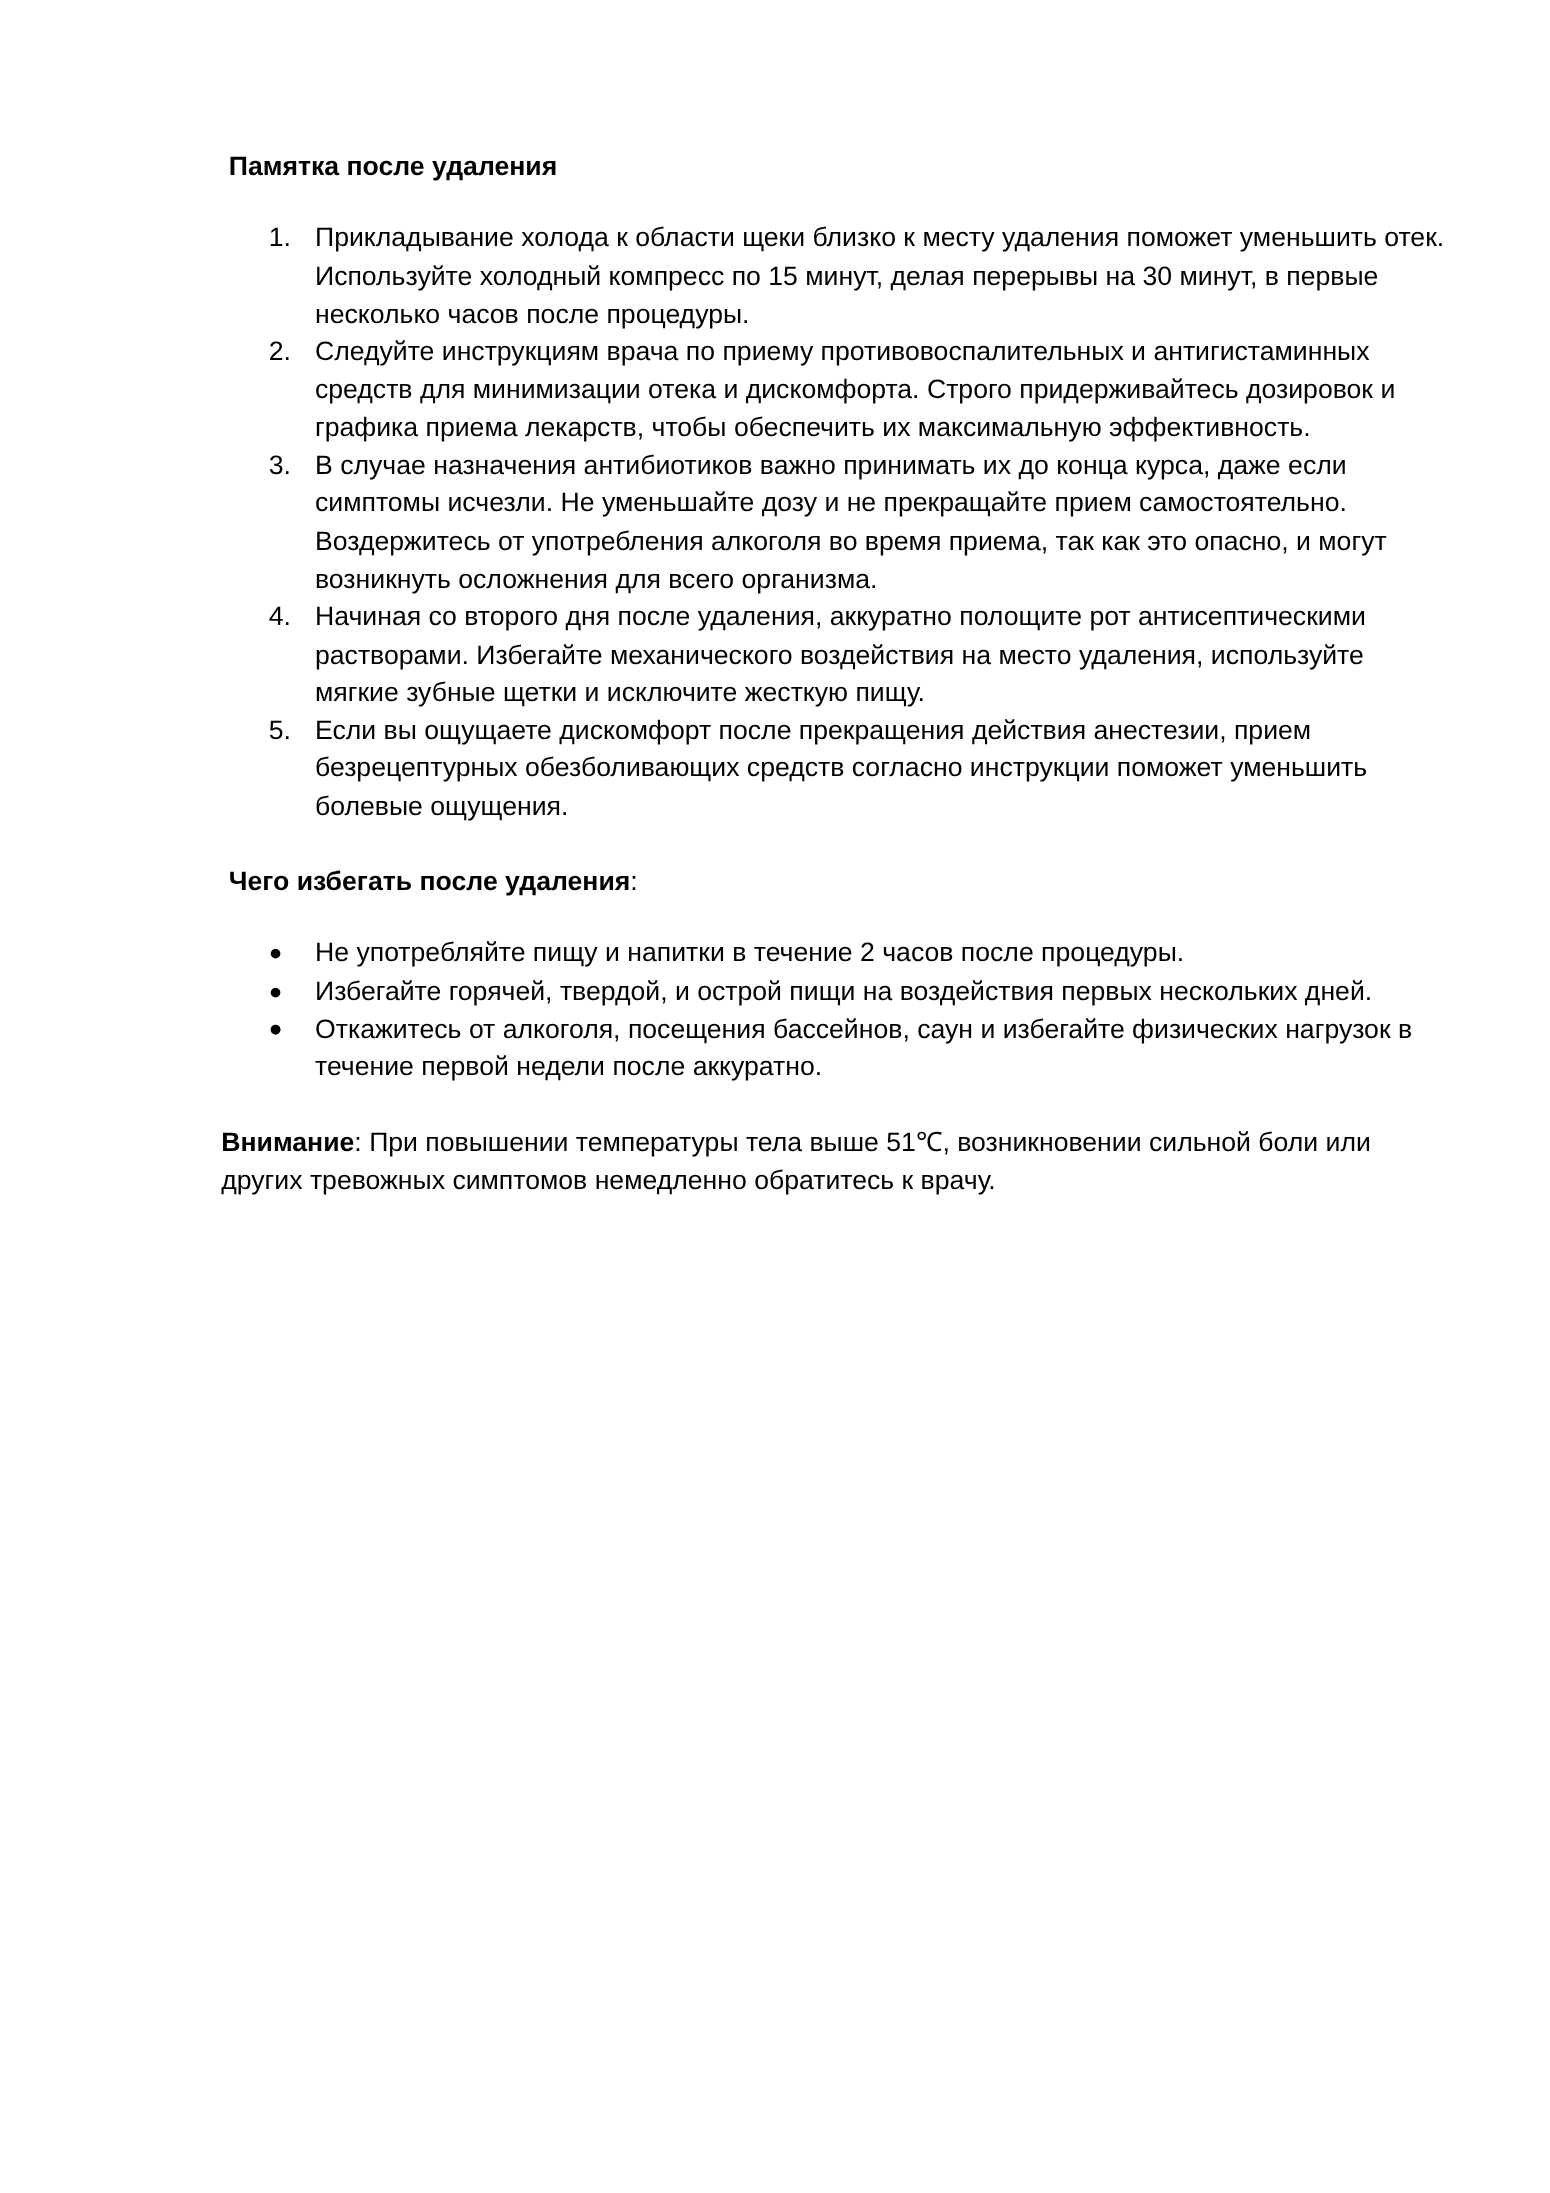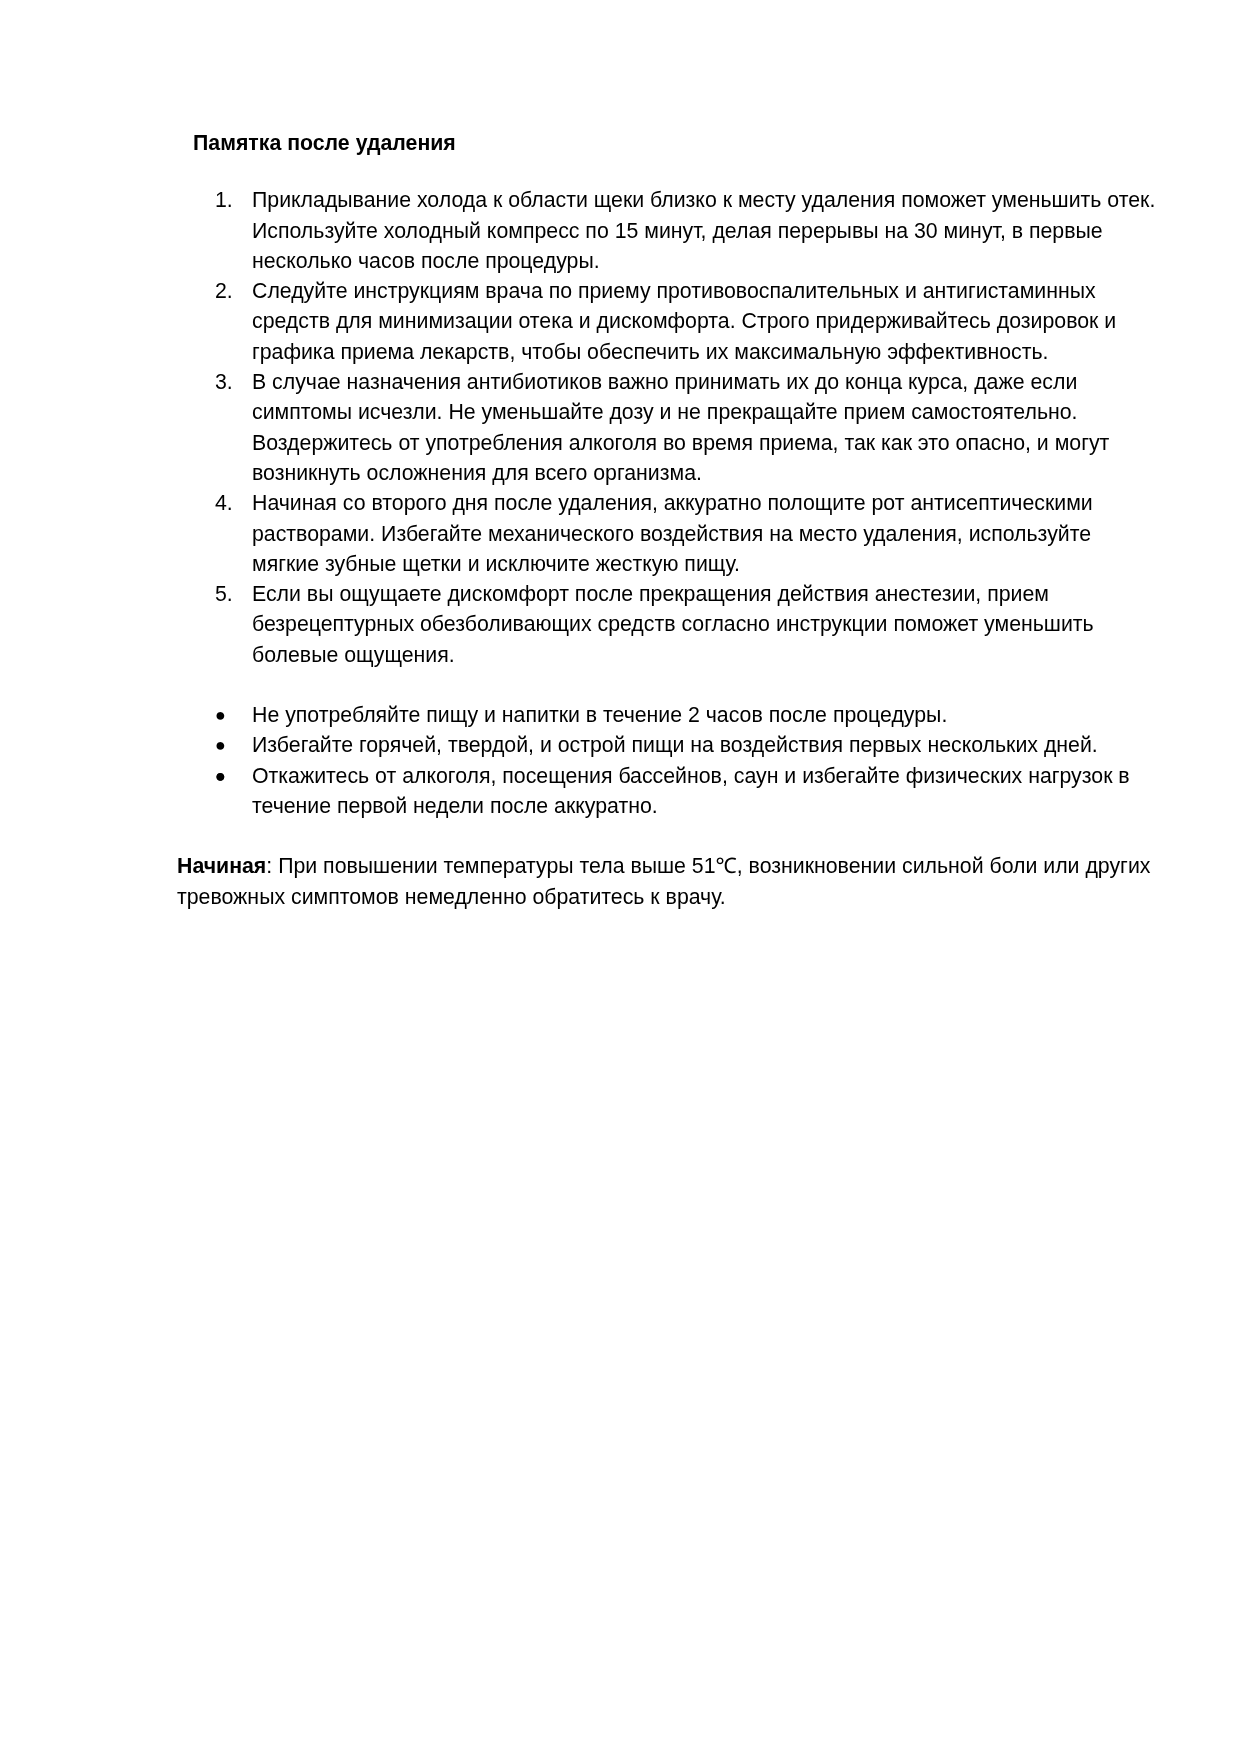--- a/index.html
+++ b/index.html
@@ -2,21 +2,21 @@
 <html><head>
 <meta charset="utf-8">
 <style>
   html, body { margin: 0; padding: 0; background: #ffffff; }
   body { width: 1240px; height: 1754px; position: relative; overflow: hidden; }
   .page {
     position: absolute; left: 177px; top: 112px; width: 980px;
     font-family: "Liberation Sans", sans-serif; font-size: 21.3px;
     line-height: 30.3px; color: #000000;
   }
-  .heading { font-weight: bold; margin: 16px; }
+  .heading { font-weight: bold; margin: 6px; }
   .heading .plain { font-weight: normal; }
   .list { list-style: none; margin: 0; padding: 0; }
   .list-item { position: relative; padding-left: 75px; }
   .marker { position: absolute; left: 38px; top: 0; width: 30px; }
   .bullet-marker { font-size: 18px; left: 38px; }
   .ol { margin-top: 27px; margin-bottom: 30px; }
   .ul { margin-top: 27px; margin-bottom: 30px; }
   .para { margin: 0; }
   .para b { font-weight: bold; }
 </style>
@@ -42,33 +42,34 @@
     <li class="list-item">
       <span class="marker">4.</span>
       <span>Начиная со второго дня после удаления, аккуратно полощите рот антисептическими растворами. Избегайте механического воздействия на место удаления, используйте мягкие зубные щетки и исключите жесткую пищу.</span>
     </li>
     <li class="list-item">
       <span class="marker">5.</span>
       <span>Если вы ощущаете дискомфорт после прекращения действия анестезии, прием безрецептурных обезболивающих средств согласно инструкции поможет уменьшить болевые ощущения.</span>
     </li>
   </ol>
 
+  <p class="heading"><span>Чего избегать после удаления</span><span class="plain">:</span></p>
 
   <ul class="list ul">
     <li class="list-item">
       <span class="marker bullet-marker">●</span>
       <span>Не употребляйте пищу и напитки в течение 2 часов после процедуры.</span>
     </li>
     <li class="list-item">
       <span class="marker bullet-marker">●</span>
       <span>Избегайте горячей, твердой, и острой пищи на воздействия первых нескольких дней.</span>
     </li>
     <li class="list-item">
       <span class="marker bullet-marker">●</span>
     </li>
     <li class="list-item">
       <span class="marker bullet-marker">●</span>
       <span>Откажитесь от алкоголя, посещения бассейнов, саун и избегайте физических нагрузок в течение первой недели после аккуратно.</span>
     </li>
   </ul>
 
-  <p class="para"><b>Начиная</b><span>: При повышении температуры тела выше 51℃, возникновении сильной боли или других тревожных симптомов немедленно обратитесь к врачу.</span></p>
+  <p class="para"><b>Внимание</b><span>: При повышении температуры тела выше 51℃, возникновении сильной боли или других тревожных симптомов немедленно обратитесь к врачу.</span></p>
 </div>
 
 </body></html>

